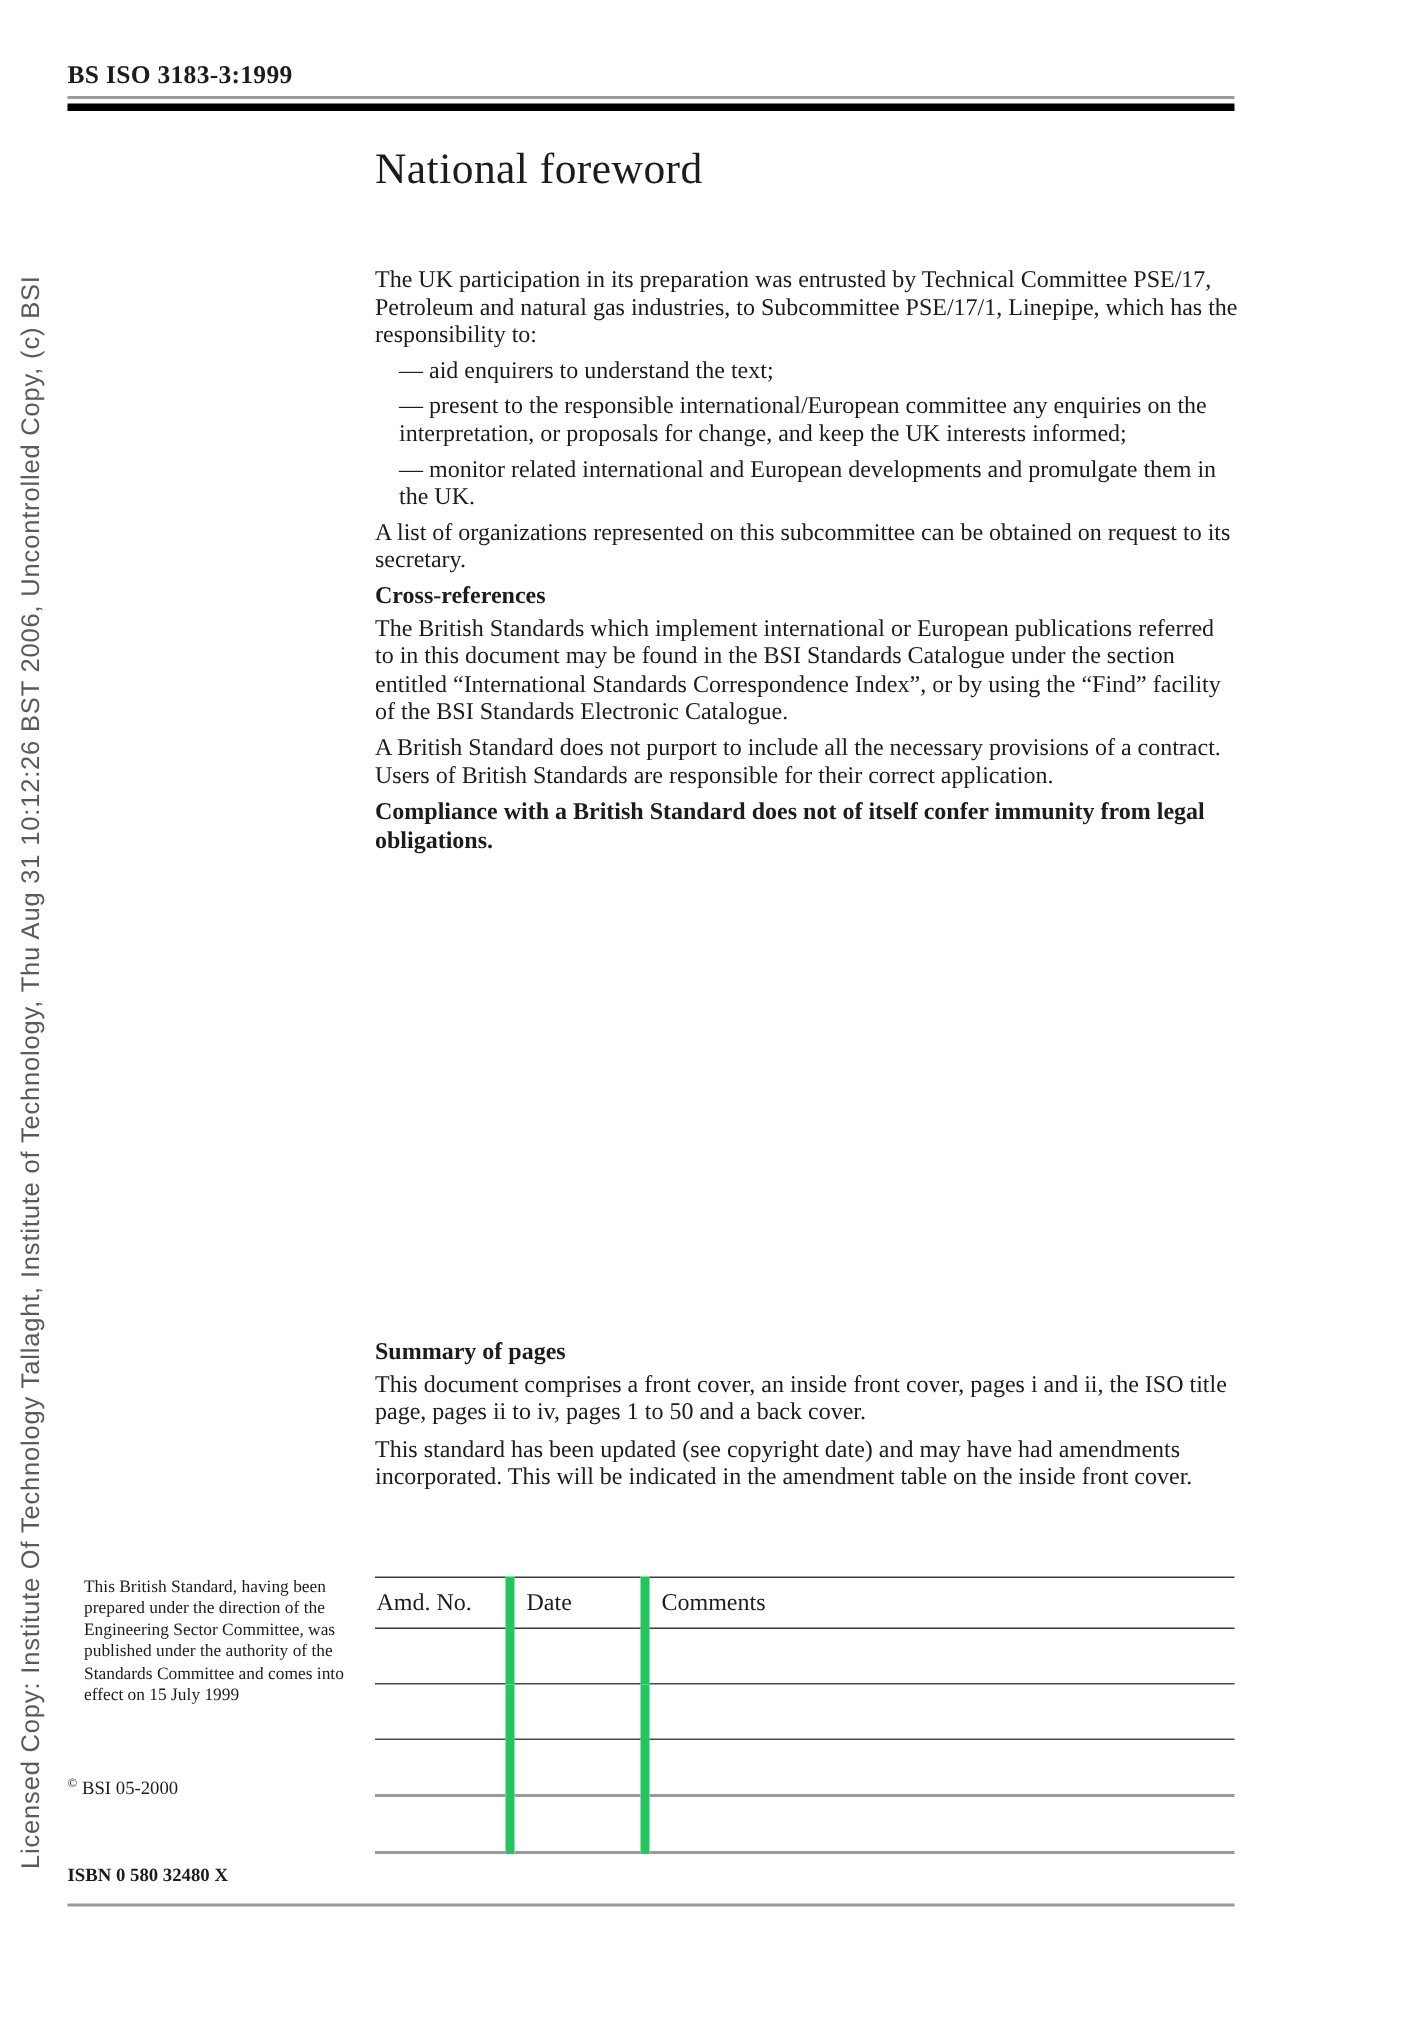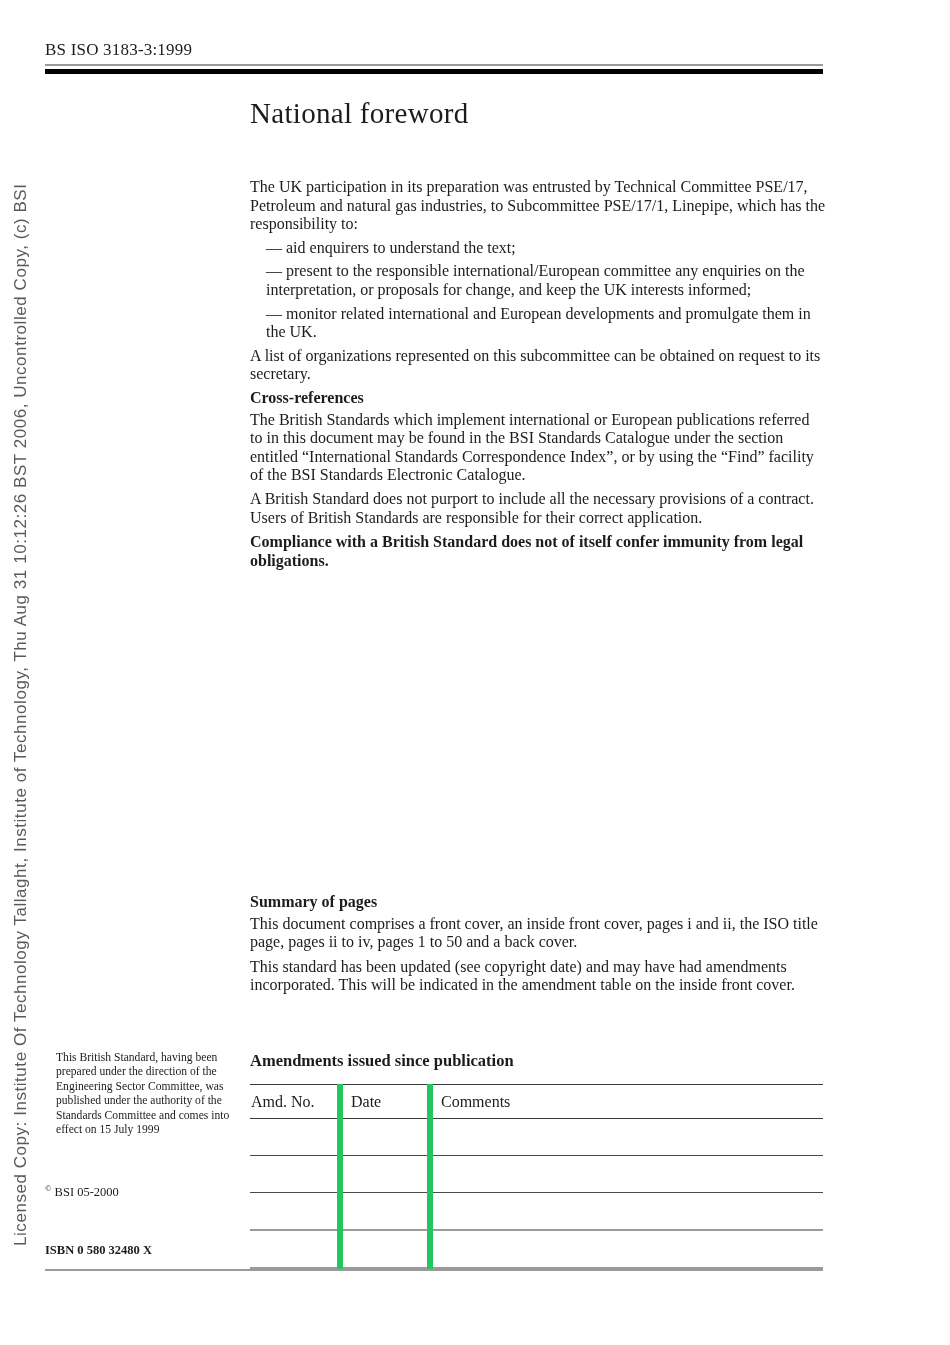--- a/index.html
+++ b/index.html
@@ -19,21 +19,21 @@
     transform-origin:0 0;
     white-space:nowrap;
     font-family:"Liberation Sans","DejaVu Sans",sans-serif;
     font-size:17px;
     letter-spacing:0.55px;
     color:#5a5a5a;
   }
   
   .doc-ref{
     position:absolute;left:45px;top:40px;
-    font-size:17px;font-weight:normal;letter-spacing:0.2px;
+    font-size:17px;font-weight:bold;letter-spacing:0.2px;
   }
   .header-rule{
     position:absolute;left:45px;top:64px;width:778px;
   }
   .header-rule .thin{height:2px;background:#9a9a9a;}
   .header-rule .gap{height:3px;}
   .header-rule .thick{height:5px;background:#000000;}
   
   .page-title{
     position:absolute;left:250px;top:97px;
@@ -128,21 +128,20 @@
 </div>
 
 <div class="pub-note">This British Standard, having been prepared under the direction of the Engineering Sector Committee, was published under the authority of the Standards Committee and comes into effect on 15 July 1999</div>
 <div class="copyright-line">
   <span class="sup">©</span>
   <span>BSI 05-2000</span>
 </div>
 <div class="isbn">ISBN 0 580 32480 X</div>
 
 <div class="amendments">
-  <div class="amendments-heading">Amendments issued since publication</div>
   <table class="amd">
     <colgroup>
         <col class="c1">
         <col class="c2">
         <col class="c3">
       </colgroup>
     <tbody>
         <tr>
       <th>Amd. No.</th>
       <th class="vline">Date</th>

